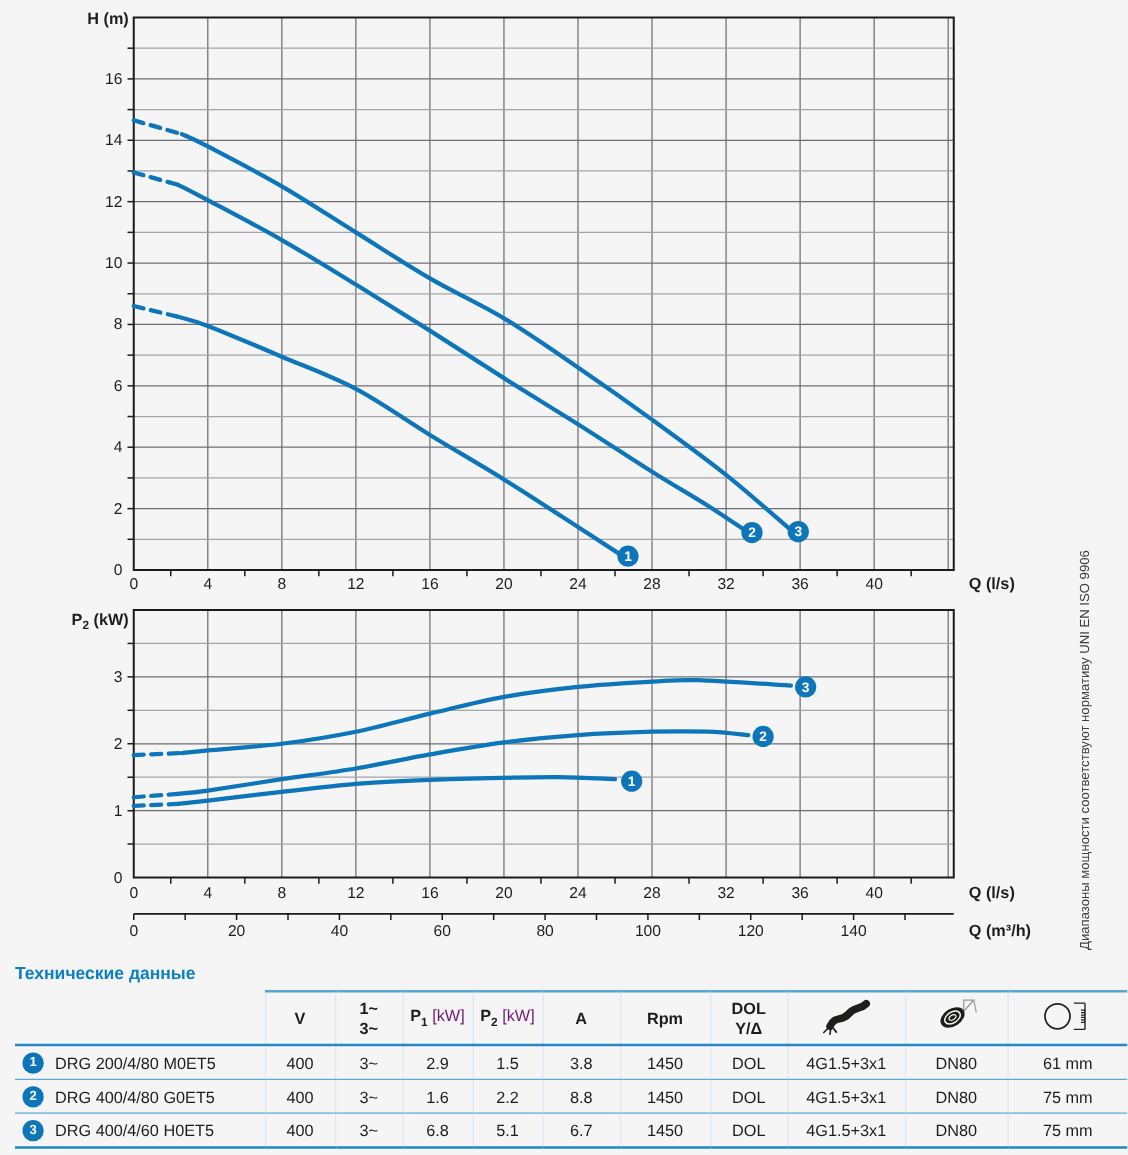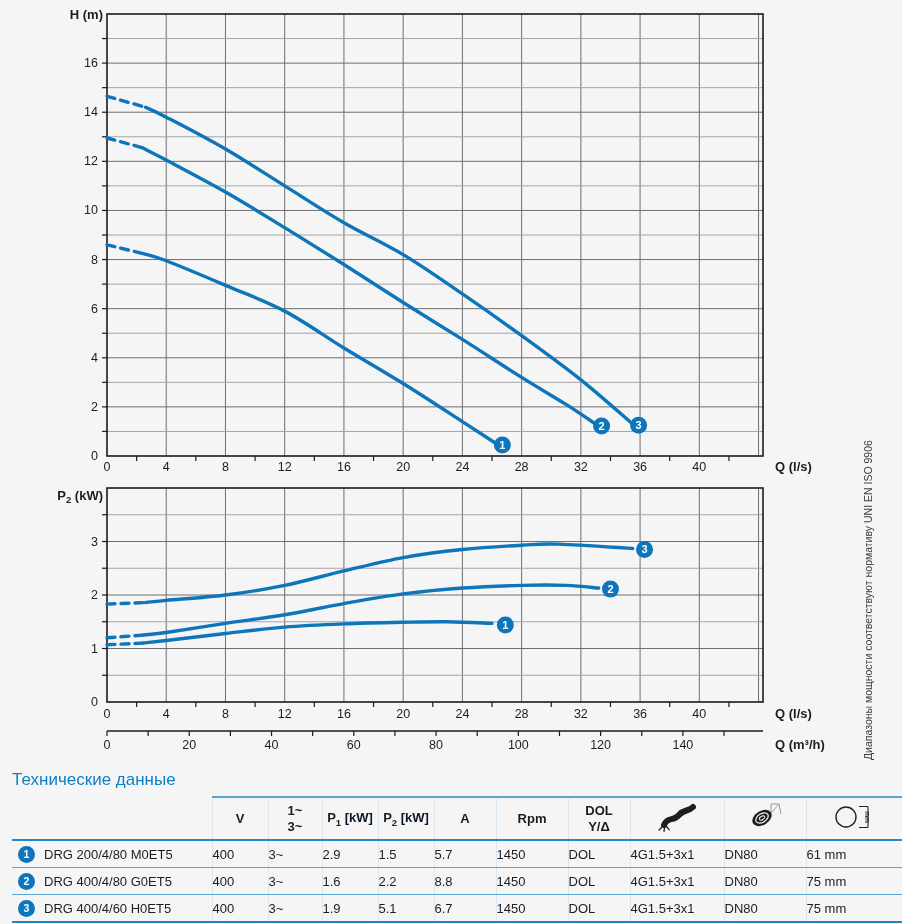--- a/index.html
+++ b/index.html
@@ -11,32 +11,32 @@
   }
   .page{position:relative;width:902px;height:924px;overflow:hidden;}
   svg text{font-family:"Liberation Sans",sans-serif;}
   .note-vertical{
     position:absolute;left:862px;top:368px;height:392px;
     writing-mode:vertical-rl;transform:rotate(180deg);
     font-size:10.5px;color:#3c3c3c;white-space:nowrap;
     display:flex;align-items:center;
   }
   .tech{position:absolute;left:0;top:762px;width:902px;}
-  .tech-title{margin:8px 0 6px 12px;font-size:17px;font-weight:normal;color:#0d7fc5;}
+  .tech-title{margin:8px 0 6px 12px;font-size:14px;font-weight:bold;color:#0d7fc5;}
   table.tech-table{border-collapse:collapse;table-layout:fixed;margin-left:12px;width:890px;font-size:13px;}
   table.tech-table th,table.tech-table td{padding:0;}
   thead th{
     height:41px;font-weight:bold;text-align:center;vertical-align:middle;
     border-top:2px solid #5aa5d0;line-height:1.2;
   }
   thead th.model-h{border-top:none;}
-  thead th .unit{font-weight:bold;color:#0f172a;}
+  thead th .unit{font-weight:normal;color:#701a75;}
   thead th sub{font-size:9.5px;}
   thead tr{border-bottom:2px solid #2589c8;}
-  tbody td{height:26px;vertical-align:middle;border-bottom:1.5px solid #5ea9d4;}
+  tbody td{height:26px;text-align:center;vertical-align:middle;border-bottom:1.5px solid #5ea9d4;}
   tbody tr:last-child td{border-bottom:2.5px solid #1f86c2;}
   thead th:not(:first-child),tbody td:not(:first-child){border-left:1px solid #d9e8f2;}
   td.model{text-align:left;}
   .model-inner{display:flex;align-items:center;gap:9px;padding-left:6px;}
   .badge{
     display:inline-flex;width:17px;height:17px;border-radius:50%;
     background:#0d75b9;color:#fff;font-size:10.5px;font-weight:bold;
     align-items:center;justify-content:center;flex:0 0 17px;
   }
 </style>
@@ -303,21 +303,21 @@
             <td class="model">
               <div class="model-inner">
                 <span class="badge">1</span>
                 <span>DRG 200/4/80 M0ET5</span>
               </div>
             </td>
             <td>400</td>
             <td>3~</td>
             <td>2.9</td>
             <td>1.5</td>
-            <td>5.7</td>
+            <td>3.8</td>
             <td>1450</td>
             <td>DOL</td>
             <td>4G1.5+3x1</td>
             <td>DN80</td>
             <td>61 mm</td>
           </tr>
           <tr>
             <td class="model">
               <div class="model-inner">
                 <span class="badge">2</span>
@@ -337,21 +337,21 @@
           </tr>
           <tr>
             <td class="model">
               <div class="model-inner">
                 <span class="badge">3</span>
                 <span>DRG 400/4/60 H0ET5</span>
               </div>
             </td>
             <td>400</td>
             <td>3~</td>
-            <td>1.9</td>
+            <td>6.8</td>
             <td>5.1</td>
             <td>6.7</td>
             <td>1450</td>
             <td>DOL</td>
             <td>4G1.5+3x1</td>
             <td>DN80</td>
             <td>75 mm</td>
           </tr>
         </tbody>
     </table>

